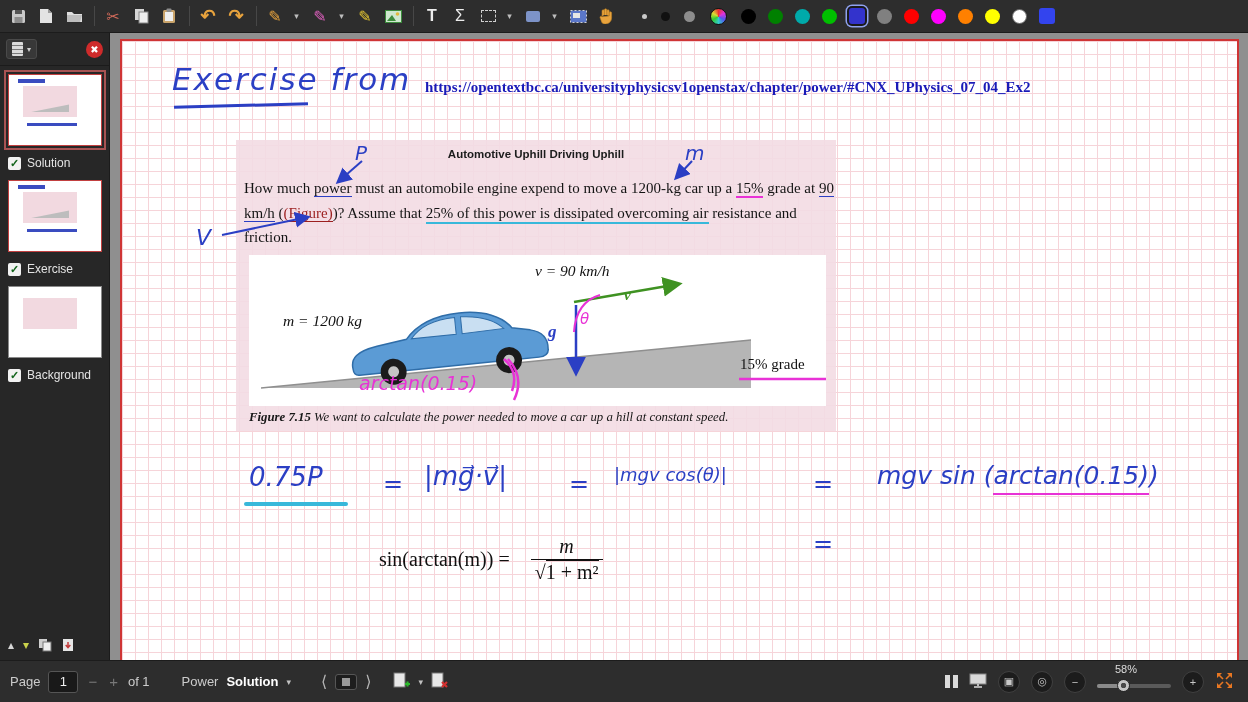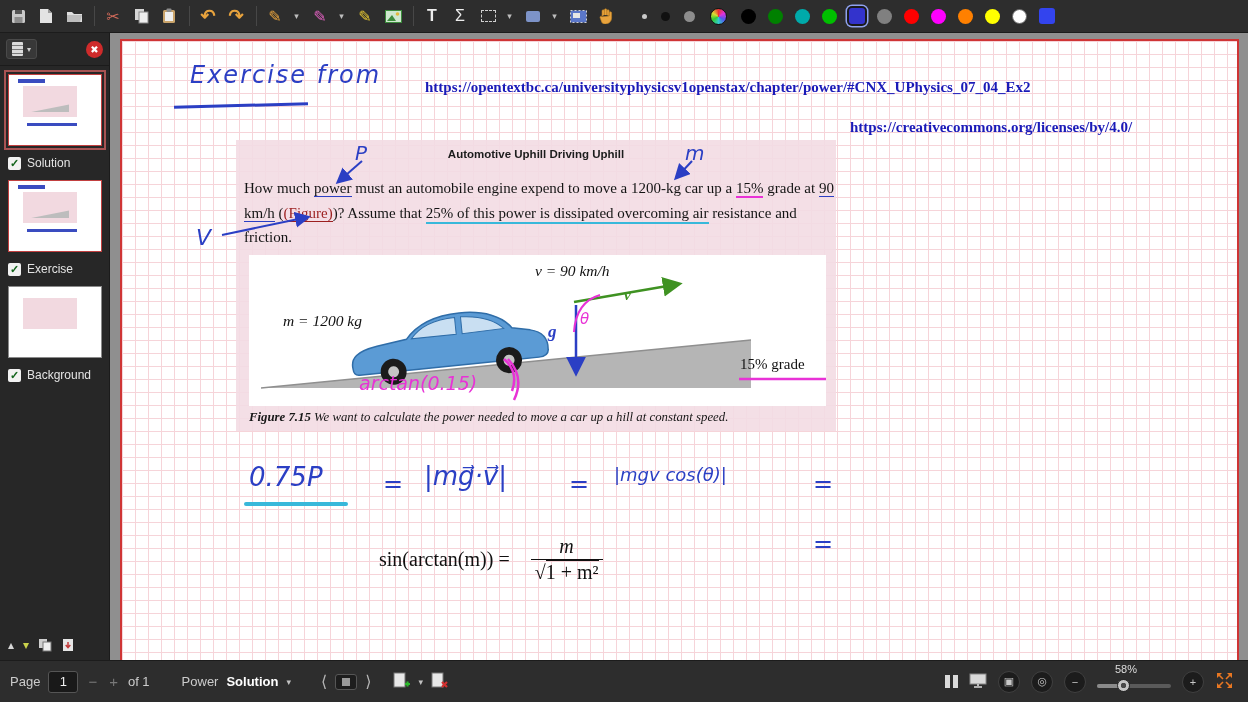--- a/index.html
+++ b/index.html
@@ -72,21 +72,21 @@
   
   .canvas { flex:1 1 auto; background:#8f8f8f; position:relative; overflow:hidden; }
   .page { position:absolute; left:10px; top:6px; width:1119px; height:860px; background:#fff;
           border:2px solid #cf3535;
           background-image:linear-gradient(#f6d4d9 1px, transparent 1px),
                            linear-gradient(90deg, #f6d4d9 1px, transparent 1px);
           background-size:13px 13px; }
   .abs { position:absolute; }
   .hw { font-family:"DejaVu Sans", sans-serif; font-style:italic; color:#2b3fc4; white-space:nowrap; }
   .hw-mag { font-family:"DejaVu Sans", sans-serif; font-style:italic; color:#e832d6; white-space:nowrap; }
-  .page-heading { left:68px; top:20px; font-size:24px; letter-spacing:2px; }
+  .page-heading { left:50px; top:20px; font-size:31px; letter-spacing:2px; }
   .heading-underline { left:52px; top:63px; width:134px; height:3px; background:#2b3fc4;
                        transform:rotate(-1.5deg); }
   .doc-link { font-family:"Liberation Serif", serif; font-weight:bold; font-size:15px;
               color:#1a1ab8; text-decoration:none; white-space:nowrap; }
   .link1 { left:303px; top:38px; } .link2 { left:728px; top:78px; }
   .pointer { font-size:20px; } .ptr-p { left:233px; top:100px; } .ptr-m { left:563px; top:100px; }
   .ptr-v { left:74px; top:184px; font-size:22px; }
   .ex-box { left:114px; top:99px; width:600px; height:291px; background:rgba(243,220,227,0.9); }
   .ex-title { position:absolute; left:0; top:8px; width:100%; text-align:center;
               font-size:11.5px; font-weight:bold; color:#1c1c1c; }
@@ -349,21 +349,20 @@
       </div>
     </div>
 
     <div class="canvas">
       <div class="page">
 
         <div class="abs hw page-heading">Exercise from</div>
         <div class="abs heading-underline"></div>
 
         <a class="abs doc-link link1">https://opentextbc.ca/universityphysicsv1openstax/chapter/power/#CNX_UPhysics_07_04_Ex2</a>
-        <a class="abs doc-link link2">https://creativecommons.org/licenses/by/4.0/</a>
 
         <div class="abs ex-box">
           <div class="ex-title">Automotive Uphill Driving Uphill</div>
           <p class="ex-text"><span>How much </span><span class="u-blue">power</span><span> must an automobile engine expend to move a 1200-kg car up a </span><span class="u-mag15">15%</span><span> grade at </span><span class="u-blue">90 km/h</span><span> (</span><span class="fig-link">(Figure)</span><span>)? Assume that </span><span class="u-cyan">25% of this power is dissipated overcoming air</span><span> resistance and friction.</span></p>
 
           <div class="figure">
             <svg width="577" height="151" viewBox="0 0 577 151">
               <defs>
                 <marker id="ah-green" markerWidth="9" markerHeight="9" refX="6.5" refY="4" orient="auto">
                     <path d="M0,0 L8,4 L0,8 Z" fill="#3f9222"></path>
@@ -406,20 +405,21 @@
         <div class="abs hw pointer ptr-v">V</div>
 
 
         <div class="abs hw t-power">0.75P</div>
         <div class="abs power-underline"></div>
         <div class="abs hw t-eq e1">=</div>
         <div class="abs hw t-dot">|mg⃗·v⃗|</div>
         <div class="abs hw t-eq e2">=</div>
         <div class="abs hw t-cos">|mgv cos(θ)|</div>
         <div class="abs hw t-eq e3">=</div>
+        <div class="abs hw t-sin"><span>mgv sin (</span><span class="u-mag">arctan(0.15)</span><span>)</span></div>
 
         <div class="abs tex">
           <span>sin(arctan(m)) =</span>
           <span class="frac">
             <span class="num" style="font-style:italic">m</span>
             <span class="den"><span>√</span><span class="ol">1 + m²</span></span>
           </span>
         </div>
 
         <div class="abs hw t-eq e4">=</div>

